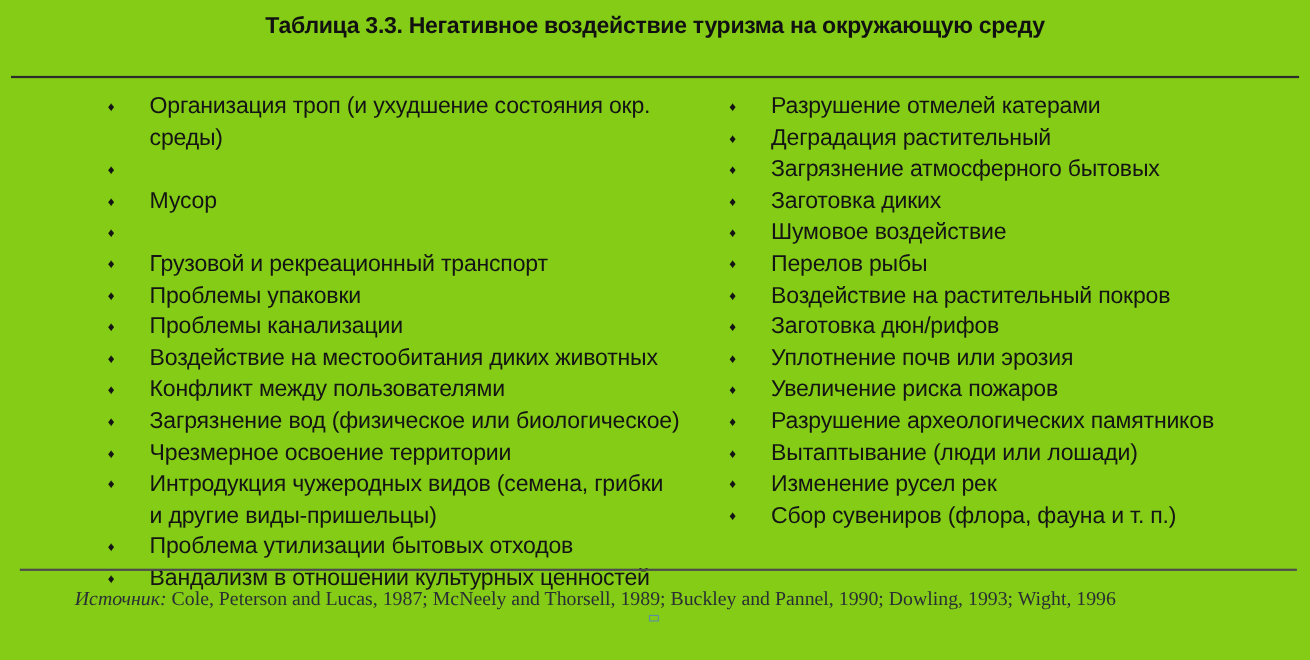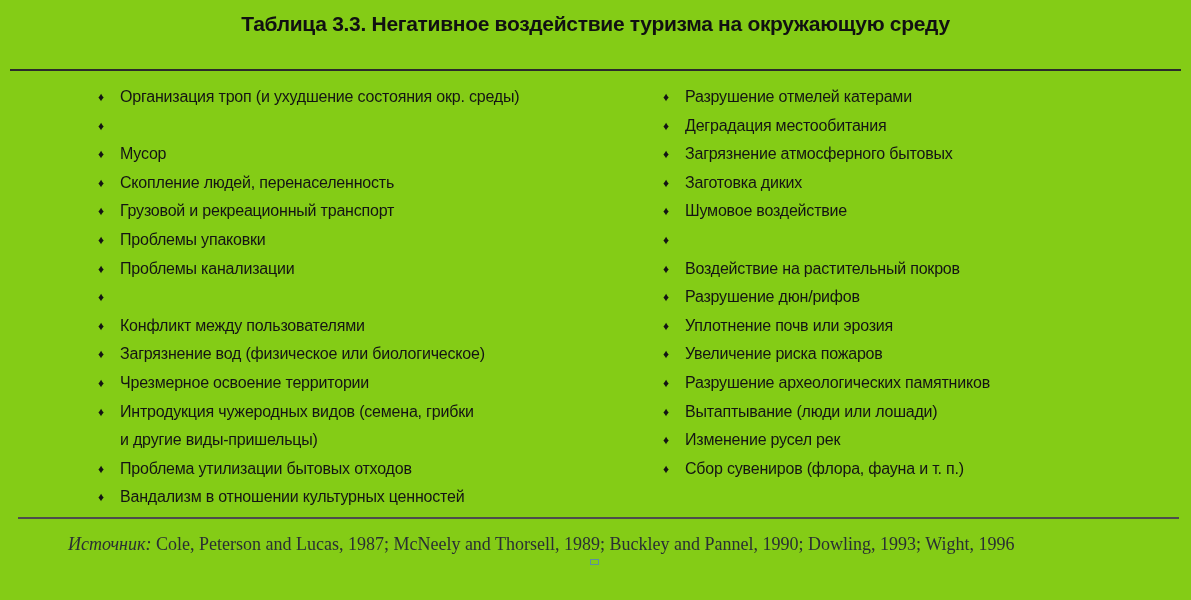--- a/index.html
+++ b/index.html
@@ -57,24 +57,25 @@
     align-items: flex-start;
     line-height: 28.6px;
   }
   .bullet {
     flex: 0 0 22px;
     font-size: 12px;
     line-height: 28.6px;
     color: #141414;
   }
   .item-text {
-    font-size: 16px;
+    font-size: 21px;
     letter-spacing: -0.2px;
     white-space: pre-line;
     color: #141414;
+    margin-left: 16px;
   }
   .source-line {
     position: absolute;
     top: 534px;
     left: 68px;
     font-family: "Liberation Serif", serif;
     font-size: 18px;
     color: #2a2f33;
     white-space: nowrap;
     text-align: right;
@@ -107,36 +108,36 @@
         </div>
         <div class="item">
           <span class="bullet">♦</span>
         </div>
         <div class="item">
           <span class="bullet">♦</span>
           <span class="item-text">Мусор</span>
         </div>
         <div class="item">
           <span class="bullet">♦</span>
-          <span class="item-text">Скопление людей, перенаселенность</span>
         </div>
         <div class="item">
           <span class="bullet">♦</span>
           <span class="item-text">Грузовой и рекреационный транспорт</span>
         </div>
         <div class="item">
           <span class="bullet">♦</span>
           <span class="item-text">Проблемы упаковки</span>
         </div>
         <div class="item">
           <span class="bullet">♦</span>
           <span class="item-text">Проблемы канализации</span>
         </div>
         <div class="item">
           <span class="bullet">♦</span>
+          <span class="item-text">Воздействие на местообитания диких животных</span>
         </div>
         <div class="item">
           <span class="bullet">♦</span>
           <span class="item-text">Конфликт между пользователями</span>
         </div>
         <div class="item">
           <span class="bullet">♦</span>
           <span class="item-text">Загрязнение вод (физическое или биологическое)</span>
         </div>
         <div class="item">
@@ -157,44 +158,45 @@
           <span class="item-text">Вандализм в отношении культурных ценностей</span>
         </div>
       </div>
     <div class="col col-right">
         <div class="item">
           <span class="bullet">♦</span>
           <span class="item-text">Разрушение отмелей катерами</span>
         </div>
         <div class="item">
           <span class="bullet">♦</span>
-          <span class="item-text">Деградация местообитания</span>
+          <span class="item-text">Деградация растительный</span>
         </div>
         <div class="item">
           <span class="bullet">♦</span>
           <span class="item-text">Загрязнение атмосферного бытовых</span>
         </div>
         <div class="item">
           <span class="bullet">♦</span>
           <span class="item-text">Заготовка диких</span>
         </div>
         <div class="item">
           <span class="bullet">♦</span>
           <span class="item-text">Шумовое воздействие</span>
         </div>
         <div class="item">
           <span class="bullet">♦</span>
+          <span class="item-text">Перелов рыбы</span>
         </div>
         <div class="item">
           <span class="bullet">♦</span>
           <span class="item-text">Воздействие на растительный покров</span>
         </div>
         <div class="item">
           <span class="bullet">♦</span>
-          <span class="item-text">Разрушение дюн/рифов</span>
+          <span class="item-text">Заготовка дюн/рифов</span>
         </div>
         <div class="item">
           <span class="bullet">♦</span>
           <span class="item-text">Уплотнение почв или эрозия</span>
         </div>
         <div class="item">
           <span class="bullet">♦</span>
           <span class="item-text">Увеличение риска пожаров</span>
         </div>
         <div class="item">

